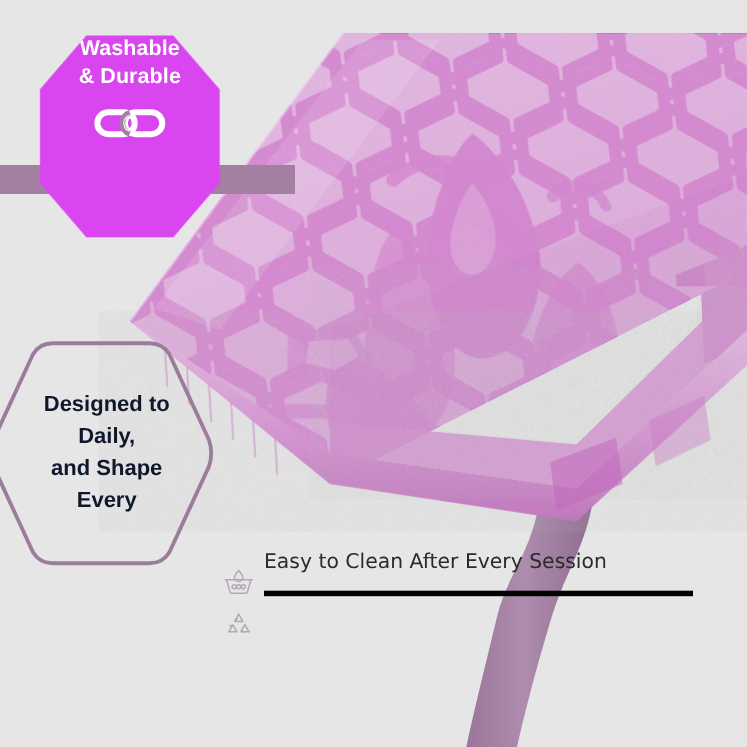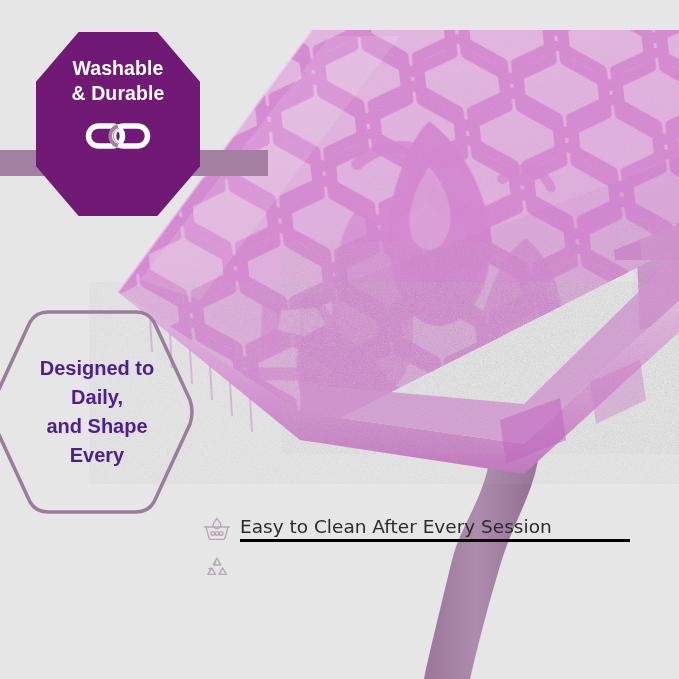--- a/index.html
+++ b/index.html
@@ -16,53 +16,53 @@
 
   
   .connector{
     position:absolute;left:0;top:150px;width:268px;height:26px;
     background:#a37fa2;
   }
 
   
   .badge-filled{
     position:absolute;left:36px;top:32px;width:164px;height:184px;
-    background:#701a75;
+    background:#d946ef;
     clip-path:polygon(26% 0%,74% 0%,100% 27%,100% 73%,74% 100%,26% 100%,0% 73%,0% 27%);
     display:flex;flex-direction:column;align-items:center;justify-content:flex-start;
-    padding-top:24px;box-sizing:border-box;
+    box-sizing:border-box;
   }
   .badge-filled .bf-title{
     color:#ffffff;font-weight:bold;font-size:19.5px;line-height:25px;
     text-align:center;letter-spacing:.1px;
   }
   .chain-icon{margin-top:13px;}
 
   
   .badge-outline{
     position:absolute;left:-12px;top:308px;width:208px;height:208px;
   }
   .badge-outline svg{position:absolute;left:0;top:0;}
   .bo-text{
     position:absolute;left:0;top:0;width:208px;height:208px;
     display:flex;flex-direction:column;align-items:center;justify-content:center;
     box-sizing:border-box;padding-left:14px;padding-right:4px;
   }
   .bo-text .line{
-    color:#4c1d95;font-weight:bold;font-size:20px;line-height:29px;text-align:center;
+    color:#0f172a;font-weight:bold;font-size:20px;line-height:29px;text-align:center;
     white-space:nowrap;
   }
 
   
   .features{position:absolute;left:202px;top:511px;width:428px;}
   .feat-row{
     position:relative;display:flex;align-items:flex-end;height:31px;margin-bottom:8px;
   }
   .feat-icon{width:30px;height:26px;flex:0 0 30px;margin-right:8px;}
-  .feat-text-wrap{flex:1 1 auto;border-bottom:3px solid #000000;padding-bottom:1px;}
+  .feat-text-wrap{flex:1 1 auto;border-bottom:5px solid #000000;padding-bottom:15px;}
   .feat-text{
     color:#2b2b2b;font-size:18.5px;line-height:22px;white-space:nowrap;
     font-family:"DejaVu Sans", sans-serif;
   }
 </style>
 </head>
 <body>
 
 <div id="stage">
 

